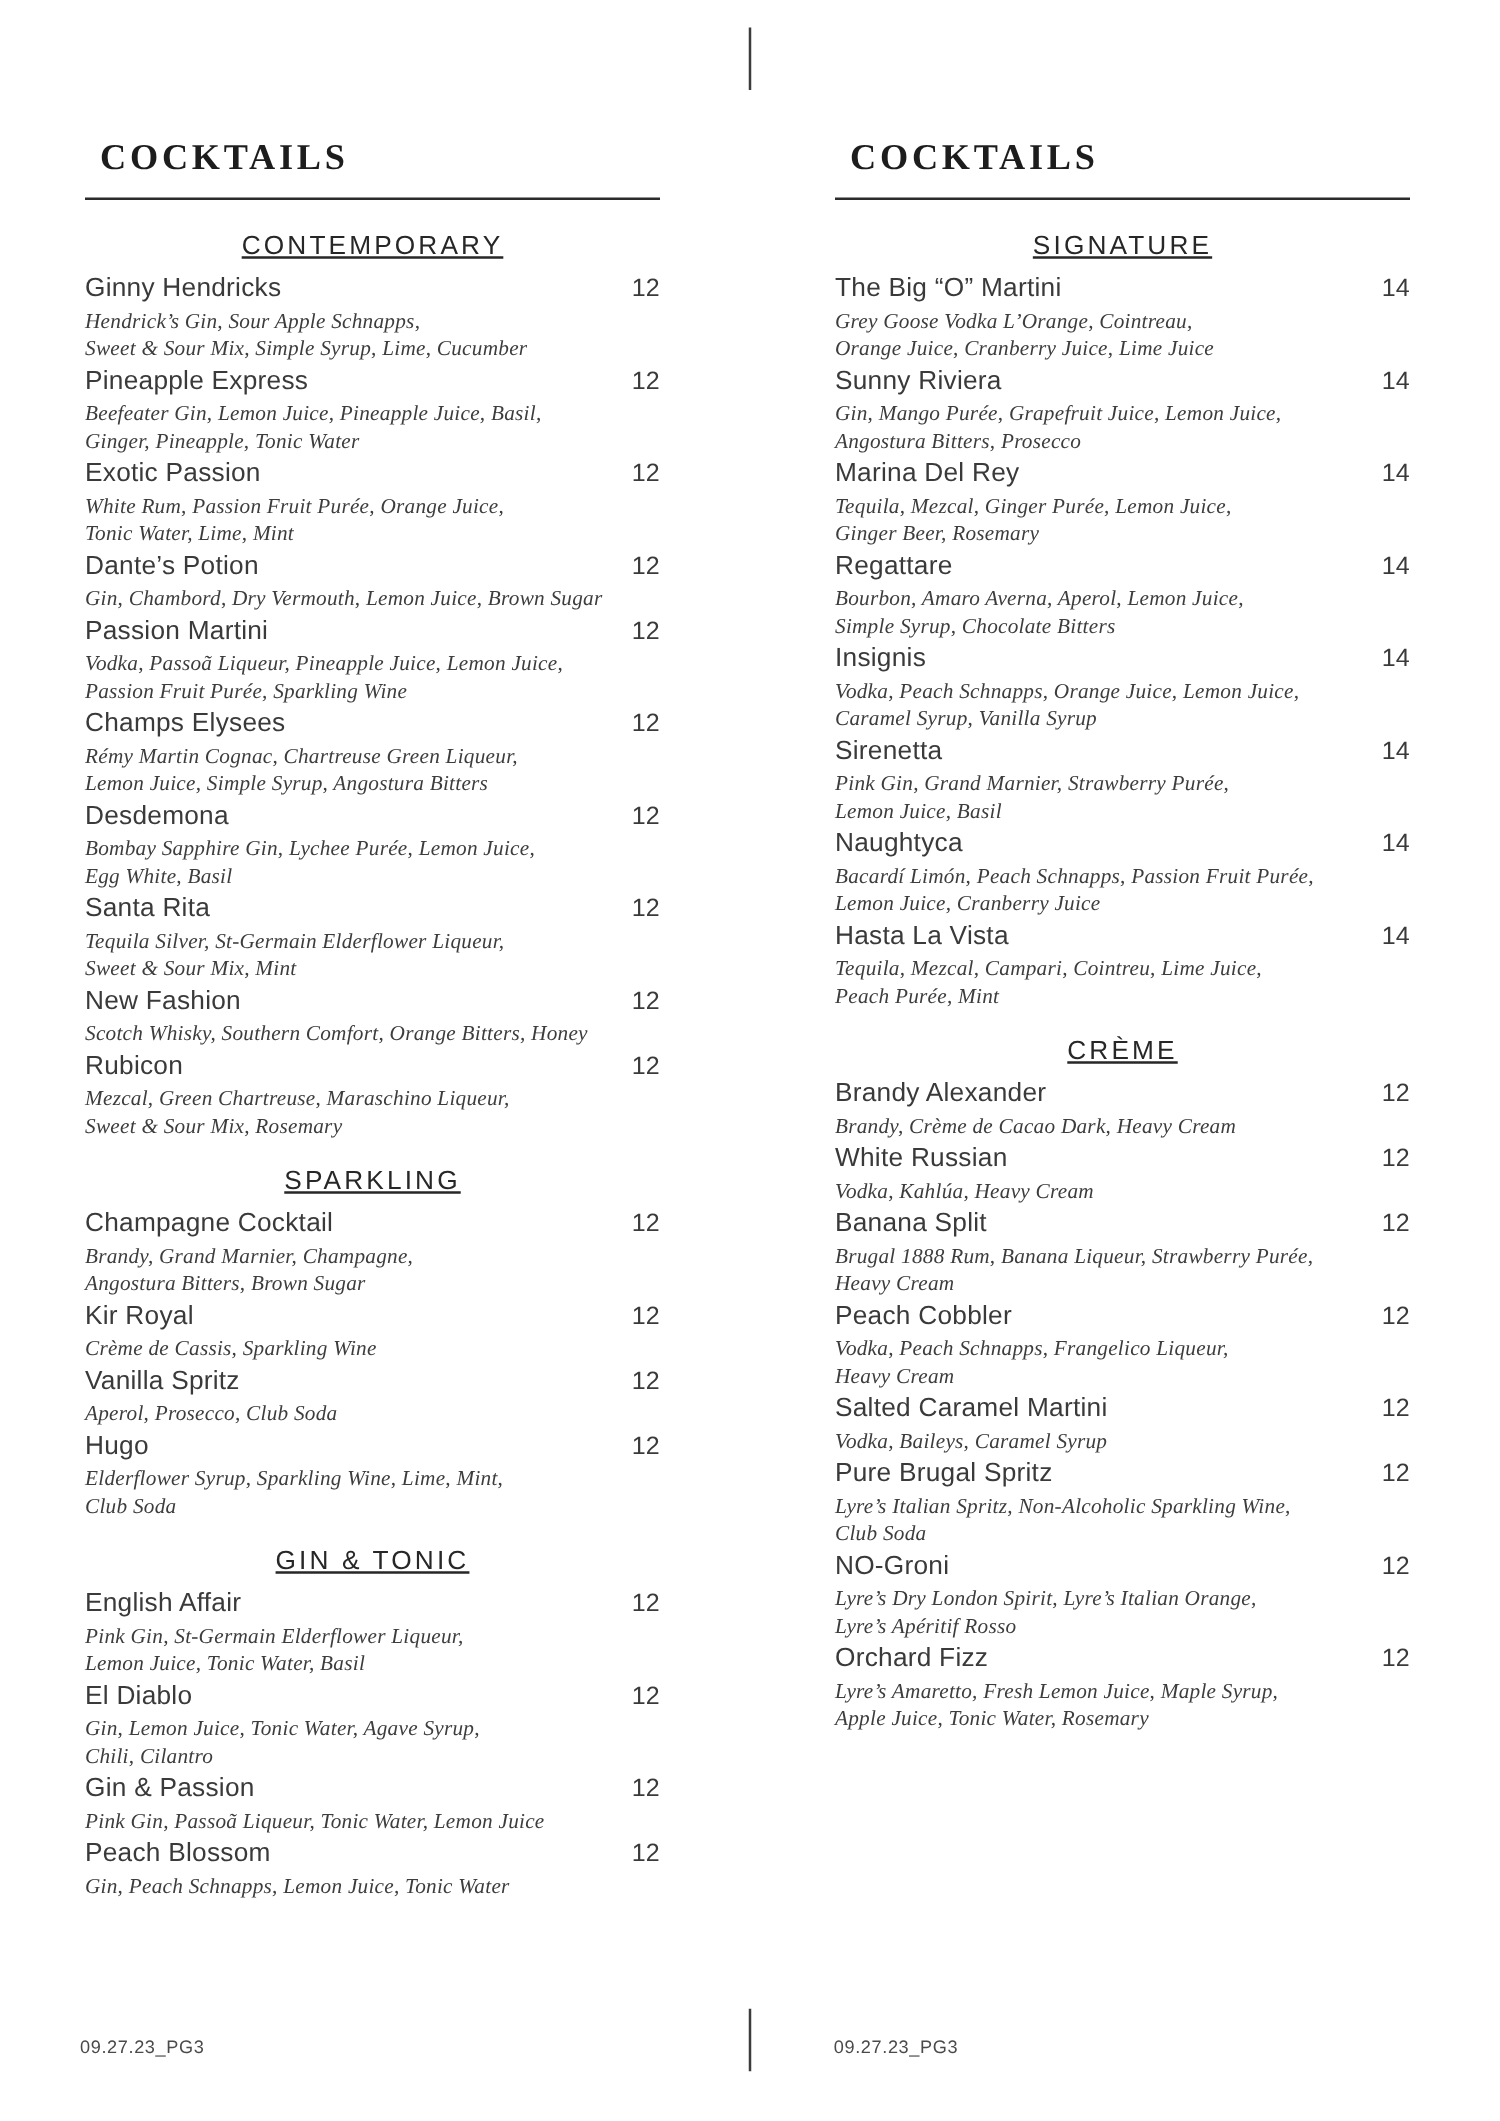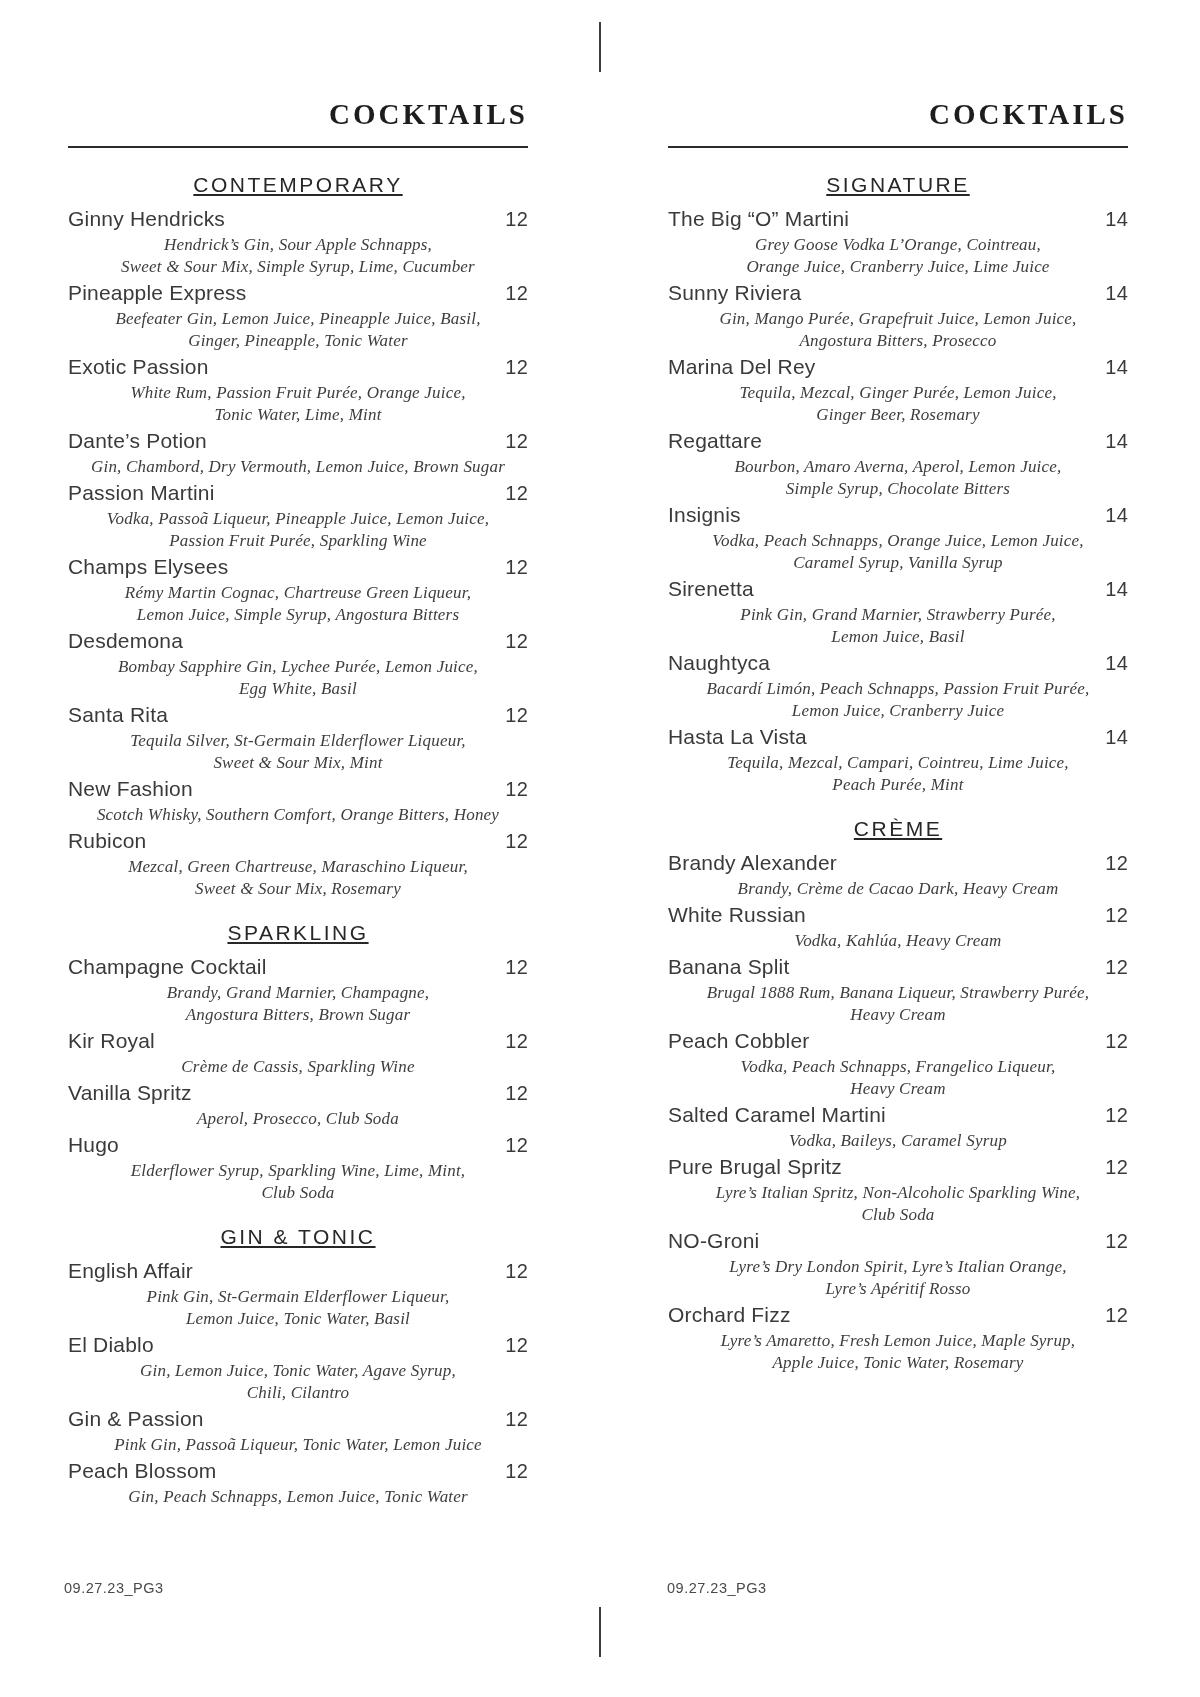--- a/index.html
+++ b/index.html
@@ -26,22 +26,22 @@
 
   .col {
     position: absolute;
     top: 100px;
     width: 460px;
   }
   .col-left  { left: 68px; }
   .col-right { left: 668px; }
 
   .menu-title {
-    margin: 0;
-    text-align: right;
+    margin: 12px;
+    text-align: left;
     font-family: "Liberation Serif", serif;
     font-weight: 600;
     font-size: 29px;
     line-height: 29px;
     letter-spacing: 3px;
     color: #1d1d1d;
   }
   .rule {
     margin-top: 17px;
     border-bottom: 2px solid #2b2b2b;
@@ -56,21 +56,21 @@
     font-weight: 400;
     line-height: 26px;
     letter-spacing: 2.5px;
     color: #272727;
     text-decoration: underline;
   }
   .section:first-child .section-header {
     padding-top: 18px;
   }
 
-  .item { margin: 0; text-align: center; }
+  .item { margin: 0; }
   .item-row {
     display: flex;
     justify-content: space-between;
     align-items: baseline;
     font-size: 21px;
     line-height: 30px;
     color: #3a3a3a;
     letter-spacing: 0.2px;
   }
   .item-name { }
@@ -83,21 +83,21 @@
     font-style: italic;
     font-size: 17px;
     line-height: 22px;
     color: #3d3d3d;
     white-space: pre;
     letter-spacing: 0.2px;
   }
 
   .footer {
     position: absolute;
-    top: 1580px;
+    top: 1630px;
     font-size: 14.5px;
     letter-spacing: 0.5px;
     color: #4a4a4a;
   }
   .footer-left  { left: 64px; }
   .footer-right { left: 667px; }
 </style>
 </head>
 <body>
 

